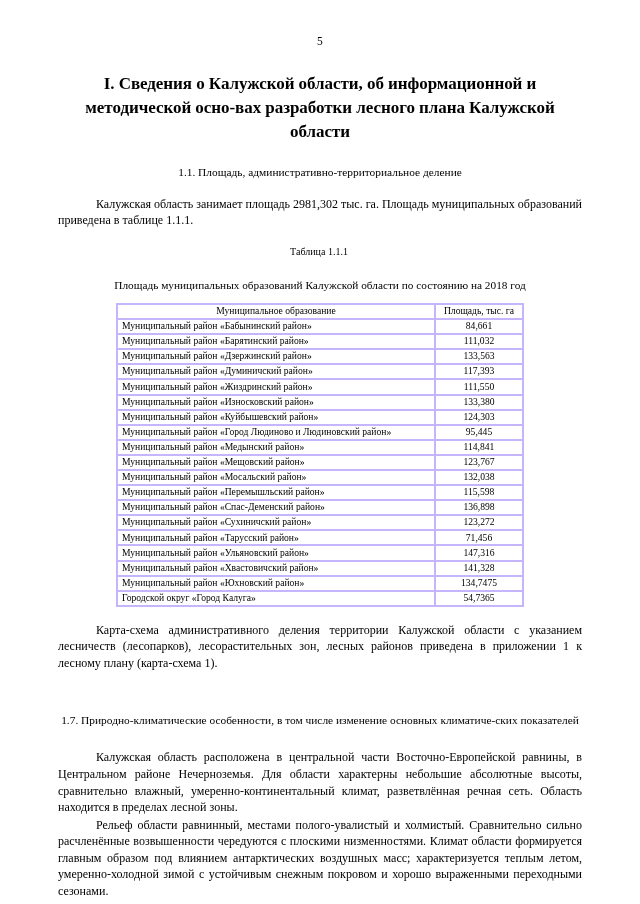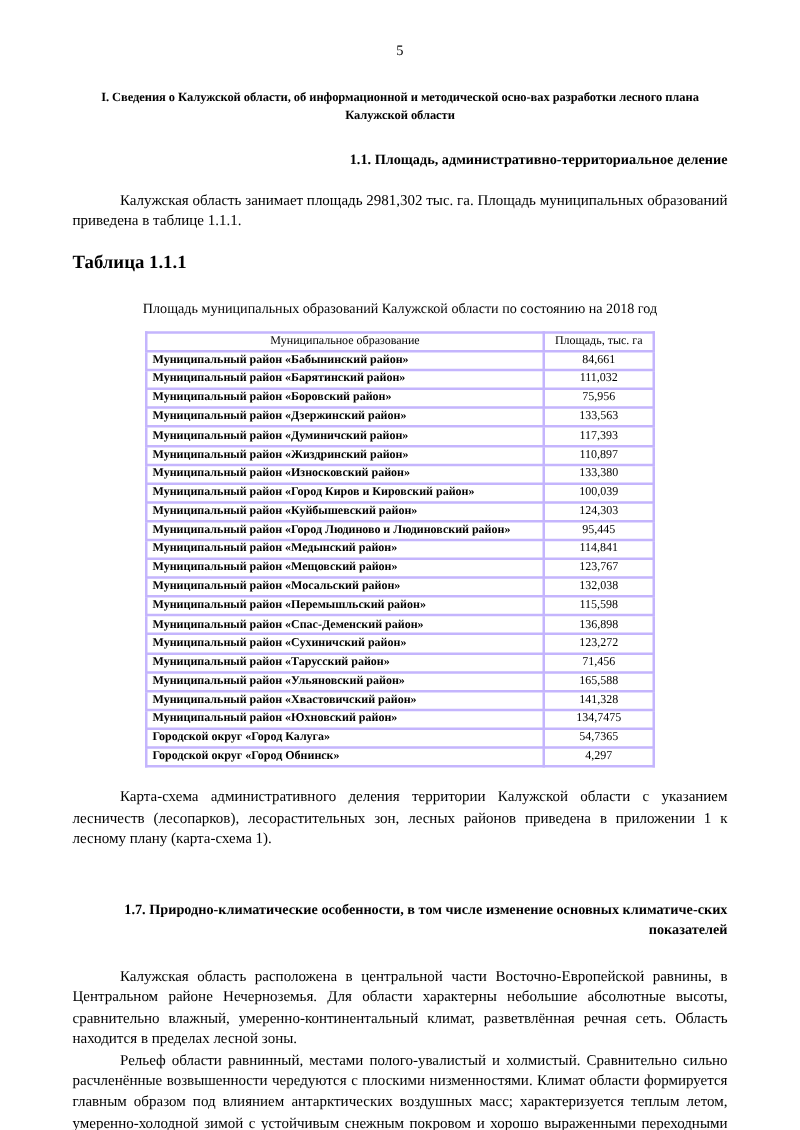--- a/index.html
+++ b/index.html
@@ -24,52 +24,51 @@
     padding: 0 58px;
   }
   .page-number {
     text-align: center;
     font-size: 11.5px;
     margin-top: 36px;
     line-height: 1;
     letter-spacing: 0.2px;
   }
   h1.doc-heading {
-    font-size: 10px;
+    font-size: 17px;
     font-weight: bold;
     text-align: center;
     line-height: 1.42;
     margin: 24px 0 0 0;
     padding: 0 2px;
     letter-spacing: -0.05px;
   }
   h2.sub-heading {
     font-size: 11.4px;
-    font-weight: bold;
-    text-align: right;
+    font-weight: normal;
+    text-align: center;
     line-height: 1.4;
     margin: 21px 0 0 0;
   }
   p.body-text {
     font-size: 12px;
     line-height: 1.38;
     text-align: justify;
     text-indent: 38px;
     margin: 15px 0 0 0;
     hyphens: none;
   }
   p.body-text.tight {
     margin-top: 1px;
   }
   .table-caption-right {
-    font-size: 15px;
-    text-align: left;
+    font-size: 10px;
+    text-align: center;
     margin: 17px 0 0 0;
     padding-right: 2px;
-    font-weight: bold;
   }
   .table-title {
     font-size: 11.3px;
     text-align: center;
     margin: 22px 0 0 0;
   }
   table.area-table {
     border-collapse: collapse;
     width: 406px;
     margin: 12px auto 0 auto;
@@ -86,21 +85,20 @@
     font-weight: normal;
     white-space: nowrap;
     overflow: hidden;
   }
   table.area-table th.col-name,
   table.area-table th.col-area {
     text-align: center;
   }
   table.area-table td.col-name {
     text-align: left;
-    font-weight: bold;
   }
   table.area-table td.col-area {
     text-align: center;
   }
   col.w-name { width: 318px; }
   col.w-area { width: 88px; }
 
   .after-table-block { margin-top: 14px; }
   h2.sub-heading.spaced { margin-top: 42px; }
   .para-block-climate { margin-top: 20px; }
@@ -136,44 +134,36 @@
     <tbody id="table-body">
         <tr>
           <td class="col-name">Муниципальный район «Бабынинский район»</td>
           <td class="col-area">84,661</td>
         </tr>
         <tr>
           <td class="col-name">Муниципальный район «Барятинский район»</td>
           <td class="col-area">111,032</td>
         </tr>
         <tr>
-          <td class="col-name">Муниципальный район «Боровский район»</td>
-          <td class="col-area">75,956</td>
-        </tr>
-        <tr>
           <td class="col-name">Муниципальный район «Дзержинский район»</td>
           <td class="col-area">133,563</td>
         </tr>
         <tr>
           <td class="col-name">Муниципальный район «Думиничский район»</td>
           <td class="col-area">117,393</td>
         </tr>
         <tr>
           <td class="col-name">Муниципальный район «Жиздринский район»</td>
-          <td class="col-area">110,897</td>
+          <td class="col-area">111,550</td>
         </tr>
         <tr>
           <td class="col-name">Муниципальный район «Износковский район»</td>
           <td class="col-area">133,380</td>
         </tr>
         <tr>
-          <td class="col-name">Муниципальный район «Город Киров и Кировский район»</td>
-          <td class="col-area">100,039</td>
-        </tr>
-        <tr>
           <td class="col-name">Муниципальный район «Куйбышевский район»</td>
           <td class="col-area">124,303</td>
         </tr>
         <tr>
           <td class="col-name">Муниципальный район «Город Людиново и Людиновский район»</td>
           <td class="col-area">95,445</td>
         </tr>
         <tr>
           <td class="col-name">Муниципальный район «Медынский район»</td>
           <td class="col-area">114,841</td>
@@ -197,37 +187,33 @@
         <tr>
           <td class="col-name">Муниципальный район «Сухиничский район»</td>
           <td class="col-area">123,272</td>
         </tr>
         <tr>
           <td class="col-name">Муниципальный район «Тарусский район»</td>
           <td class="col-area">71,456</td>
         </tr>
         <tr>
           <td class="col-name">Муниципальный район «Ульяновский район»</td>
-          <td class="col-area">165,588</td>
+          <td class="col-area">147,316</td>
         </tr>
         <tr>
           <td class="col-name">Муниципальный район «Хвастовичский район»</td>
           <td class="col-area">141,328</td>
         </tr>
         <tr>
           <td class="col-name">Муниципальный район «Юхновский район»</td>
           <td class="col-area">134,7475</td>
         </tr>
         <tr>
           <td class="col-name">Городской округ «Город Калуга»</td>
           <td class="col-area">54,7365</td>
-        </tr>
-        <tr>
-          <td class="col-name">Городской округ «Город Обнинск»</td>
-          <td class="col-area">4,297</td>
         </tr>
       </tbody>
   </table>
 
   <div class="after-table-block">
     <p class="body-text">Карта-схема административного деления территории Калужской области с указанием лесничеств (лесопарков), лесорастительных зон, лесных районов приведена в приложении 1 к лесному плану (карта-схема 1).</p>
   </div>
 
   <h2 class="sub-heading spaced">1.7. Природно-климатические особенности, в том числе изменение основных климатиче-ских показателей</h2>
 

